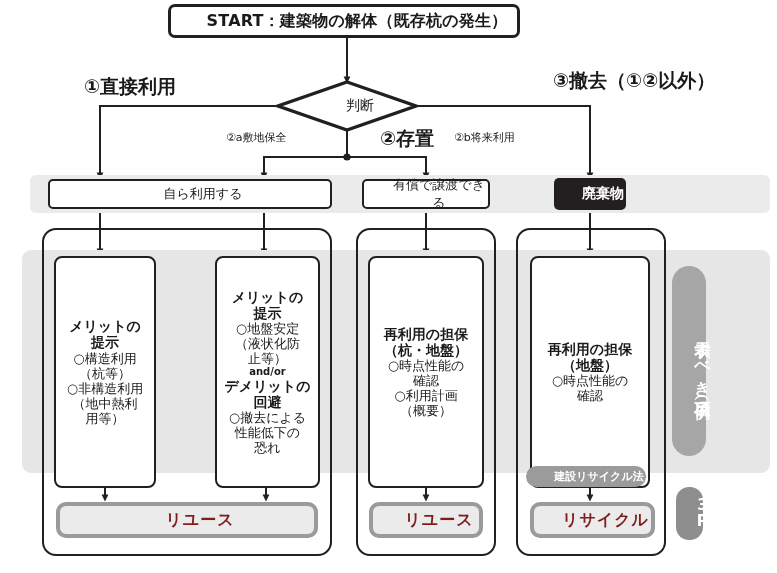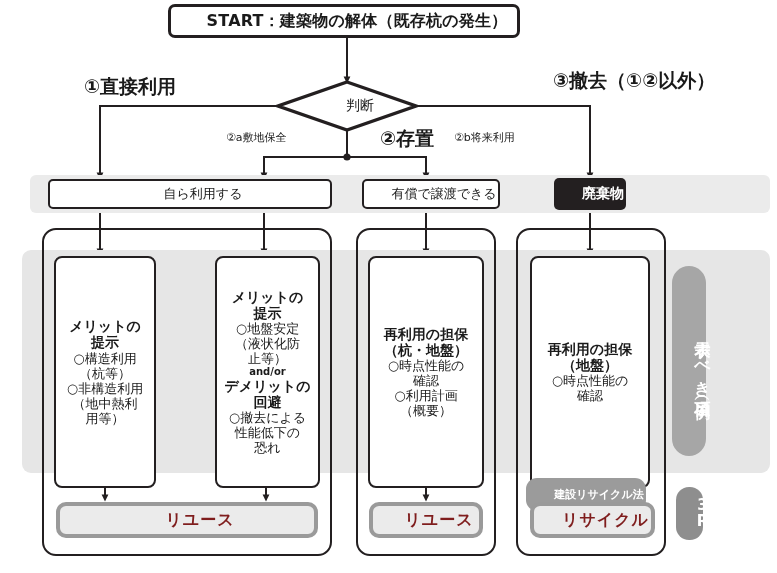--- a/index.html
+++ b/index.html
@@ -43,21 +43,21 @@
   .band1{
     left:30px;top:175px;width:740px;height:38px;
     background:#ebebeb;border-radius:6px;
   }
   .box-use{
     left:48px;top:179px;width:284px;height:30px;
     border:2.5px solid #231f20;border-radius:5px;background:#fff;
     font-size:13px;color:#1a1a1a;
   }
   .box-transfer{
-    left:362px;top:179px;width:138px;height:30px;
+    left:362px;top:179px;width:128px;height:30px;
     border:2.5px solid #231f20;border-radius:5px;background:#fff;
     font-size:13px;color:#1a1a1a;
   }
   .box-waste{
     left:554px;top:178px;width:72px;height:32px;
     background:#231f20;border-radius:5px;
     font-size:14px;font-weight:bold;color:#ffffff;
   }
   .pill-wastelaw{
     left:638px;top:180px;width:122px;height:27px;
@@ -99,21 +99,21 @@
   .result{
     border:4px solid #9a9a9a;border-radius:10px;background:#ebebeb;
     top:502px;height:36px;
     font-size:16px;font-weight:bold;color:#7f1d1d;letter-spacing:1px;
   }
   .r1{left:56px;width:262px;}
   .r2{left:369px;width:114px;}
   .r3{left:530px;width:125px;}
 
   .pill-recyclelaw{
-    left:526px;top:478px;width:120px;height:33px;
+    left:526px;top:466px;width:120px;height:21px;
     background:#9b9b9b;border-radius:11px;
     font-size:11px;font-weight:bold;color:#ffffff;
   }
 
   
   .vrail{
     left:672px;top:266px;width:34px;height:190px;
     background:#a6a6a6;border-radius:17px;
     writing-mode:vertical-rl;text-orientation:upright;
     font-size:16px;font-weight:bold;color:#ffffff;letter-spacing:1px;

